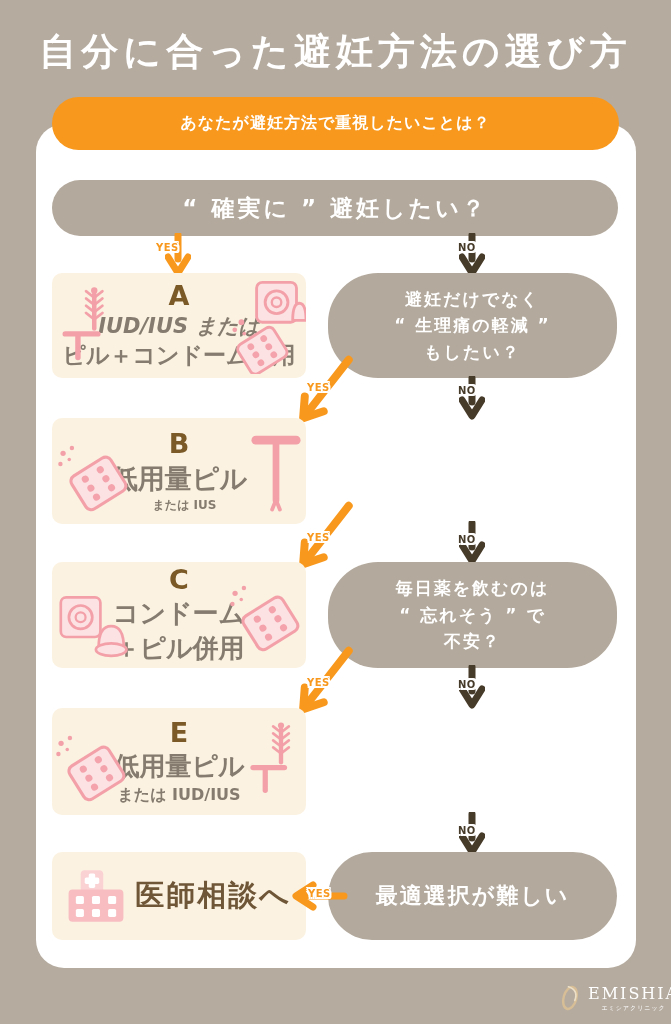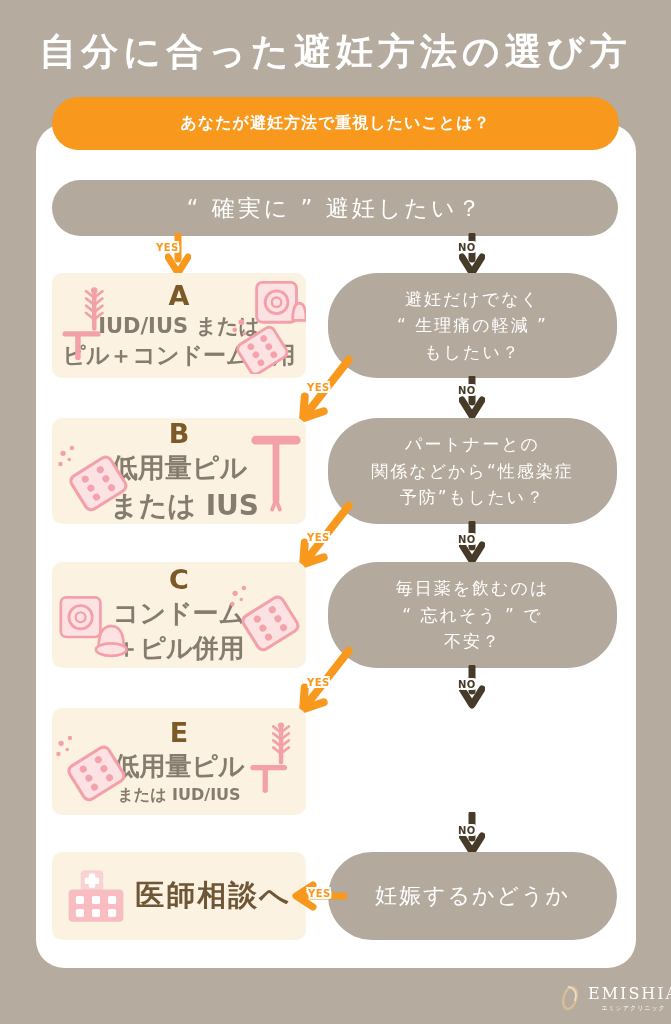--- a/index.html
+++ b/index.html
@@ -7,21 +7,21 @@
   .page { position:relative; width:671px; height:1024px; margin:0 auto; overflow:hidden;
           background:#B5AB9F; font-family:"DejaVu Sans",sans-serif; }
   .title { position:absolute; left:0; top:27px; width:100%; text-align:center;
            color:#FFFFFF; font-size:37px; font-weight:bold; letter-spacing:5px; }
   .banner { position:absolute; left:52px; top:97px; width:567px; height:53px;
             background:#F8981D; border-radius:27px; display:flex; align-items:center;
             justify-content:center; color:#FFF; font-weight:bold; font-size:16px;
             letter-spacing:1px; z-index:3; }
   .card { position:absolute; left:36px; top:124px; width:600px; height:844px;
           background:#FFFFFF; border-radius:28px; z-index:1; }
-  .pill { position:absolute; background:#B3A99C; color:#FFF; font-weight:normal;
+  .pill { position:absolute; background:#B3A99C; color:#FFF; font-weight:bold;
           display:flex; flex-direction:column; align-items:center; justify-content:center;
           text-align:center; z-index:2; }
   .pill-q1 { left:52px; top:180px; width:566px; height:56px; border-radius:28px;
              font-size:23px; letter-spacing:3px; }
   .pill-q { left:328px; width:289px; border-radius:50px; font-size:17px;
             letter-spacing:2px; line-height:1.55; }
   .pill-final { left:328px; top:852px; width:289px; height:88px; border-radius:44px;
                 font-size:22px; letter-spacing:2px; }
   .option { position:absolute; left:52px; width:254px; background:#FBF2E1;
             border-radius:10px; z-index:2; display:flex; flex-direction:column;
@@ -65,21 +65,21 @@
   <svg class="arrow" style="left:459px; top:233px;" width="26" height="46" viewBox="0 0 26 46">
     <g stroke="#463A28" stroke-width="7" stroke-linecap="round" stroke-linejoin="round" fill="none">
       <line x1="13" y1="2" x2="13" y2="26"></line>
         <path d="M3 24 L13 40 L23 24"></path>
     </g>
   </svg>
   <div class="tag tag-no" style="left:458px; top:242px;">NO</div>
 
   <div class="option" style="top:273px; height:105px;">
     <div class="opt-letter">A</div>
-    <div class="opt-line" style="font-size:21px;">IUD/IUS または</div>
+    <div class="opt-line" style="font-size:21px;font-style:italic;">IUD/IUS または</div>
     <div class="opt-line" style="font-size:23px;">ピル＋コンドーム併用</div>
   </div>
   <svg class="opt-icon" style="left:58px; top:281px;" width="58" height="84" viewBox="0 0 64 88">
     <g stroke="#F3A0A9" stroke-linecap="round" fill="none">
       <line x1="40" y1="12" x2="40" y2="50" stroke-width="5"></line>
       <line x1="40" y1="16" x2="31" y2="9" stroke-width="3"></line>
         <line x1="40" y1="16" x2="49" y2="9" stroke-width="3"></line>
       <line x1="40" y1="24" x2="31" y2="17" stroke-width="3"></line>
         <line x1="40" y1="24" x2="49" y2="17" stroke-width="3"></line>
       <line x1="40" y1="32" x2="31" y2="25" stroke-width="3"></line>
@@ -129,21 +129,21 @@
     <g stroke="#463A28" stroke-width="7" stroke-linecap="round" stroke-linejoin="round" fill="none">
       <line x1="13" y1="2" x2="13" y2="26"></line>
         <path d="M3 24 L13 40 L23 24"></path>
     </g>
   </svg>
   <div class="tag tag-no" style="left:458px; top:385px;">NO</div>
 
   <div class="option" style="top:418px; height:106px;">
     <div class="opt-letter">B</div>
     <div class="opt-line" style="font-size:27px;">低用量ピル</div>
-    <div class="opt-line" style="font-size:28px;margin-left:11px;">または IUS</div>
+    <div class="opt-line" style="font-size:12px;margin-left:11px;">または IUS</div>
   </div>
   <svg class="opt-icon" style="left:56px; top:440px;" width="76" height="78" viewBox="0 0 86 82">
     <g transform="rotate(-32 48 46)">
       <rect x="22" y="24" width="52" height="44" rx="7" fill="#FCE2E3" stroke="#F3A0A9" stroke-width="3.5"></rect>
       <circle cx="38" cy="34" r="4" fill="#F4A3AC"></circle>
         <circle cx="58" cy="34" r="4" fill="#F4A3AC"></circle>
       <circle cx="38" cy="46" r="4" fill="#F4A3AC"></circle>
         <circle cx="58" cy="46" r="4" fill="#F4A3AC"></circle>
       <circle cx="38" cy="58" r="4" fill="#F4A3AC"></circle>
         <circle cx="58" cy="58" r="4" fill="#F4A3AC"></circle>
@@ -154,25 +154,20 @@
       <circle cx="15" cy="19" r="2" fill="#F3A0A9"></circle>
   </svg>
   <svg class="opt-icon" style="left:250px; top:428px;" width="52" height="86" viewBox="0 0 54 88">
     <g stroke="#F3A0A9" fill="none" stroke-linecap="round">
       <line x1="6" y1="12" x2="48" y2="12" stroke-width="9"></line>
       <line x1="27" y1="15" x2="27" y2="74" stroke-width="7"></line>
       <path d="M27 74 L23 84 M27 74 L31 84" stroke-width="4"></path>
     </g>
   </svg>
 
-  <div class="pill pill-q" style="top:418px; height:106px;">
-    <div>パートナーとの</div>
-    <div>関係などから“性感染症</div>
-    <div>予防”もしたい？</div>
-  </div>
 
   <svg class="arrow" style="left:281px; top:492px;" width="72" height="84" viewBox="0 0 72 84">
     <g transform="translate(16,80) rotate(38)" stroke="#F8981D" stroke-width="8" stroke-linecap="round" stroke-linejoin="round" fill="none">
       <line x1="0" y1="-84" x2="0" y2="-16"></line>
         <path d="M-12 -28 L0 -10 L12 -28"></path>
     </g>
   </svg>
   <div class="tag tag-yes" style="left:307px; top:532px;">YES</div>
   <svg class="arrow" style="left:459px; top:521px;" width="26" height="46" viewBox="0 0 26 46">
     <g stroke="#463A28" stroke-width="7" stroke-linecap="round" stroke-linejoin="round" fill="none">
@@ -287,21 +282,21 @@
       <rect x="22" y="13" width="18" height="8" rx="2" fill="#FFF"></rect>
       <rect x="11" y="36" width="10" height="10" rx="2" fill="#FFF"></rect>
       <rect x="31" y="36" width="10" height="10" rx="2" fill="#FFF"></rect>
       <rect x="51" y="36" width="10" height="10" rx="2" fill="#FFF"></rect>
       <rect x="11" y="52" width="10" height="10" rx="2" fill="#FFF"></rect>
       <rect x="31" y="52" width="10" height="10" rx="2" fill="#FFF"></rect>
       <rect x="51" y="52" width="10" height="10" rx="2" fill="#FFF"></rect>
     </svg>
     <div class="doctor-label">医師相談へ</div>
   </div>
-  <div class="pill pill-final">妊娠するかどうか</div>
+  <div class="pill pill-final">最適選択が難しい</div>
 
   <svg class="arrow" style="left:282px; top:881px;" width="70" height="30" viewBox="0 0 70 30">
     <g stroke="#F8981D" stroke-width="7" stroke-linecap="round" stroke-linejoin="round" fill="none">
       <line x1="62" y1="15" x2="18" y2="15"></line>
         <path d="M31 4 L14 15 L31 26"></path>
     </g>
   </svg>
   <div class="tag tag-yes" style="left:308px; top:888px;">YES</div>
 
   <div class="brand">

